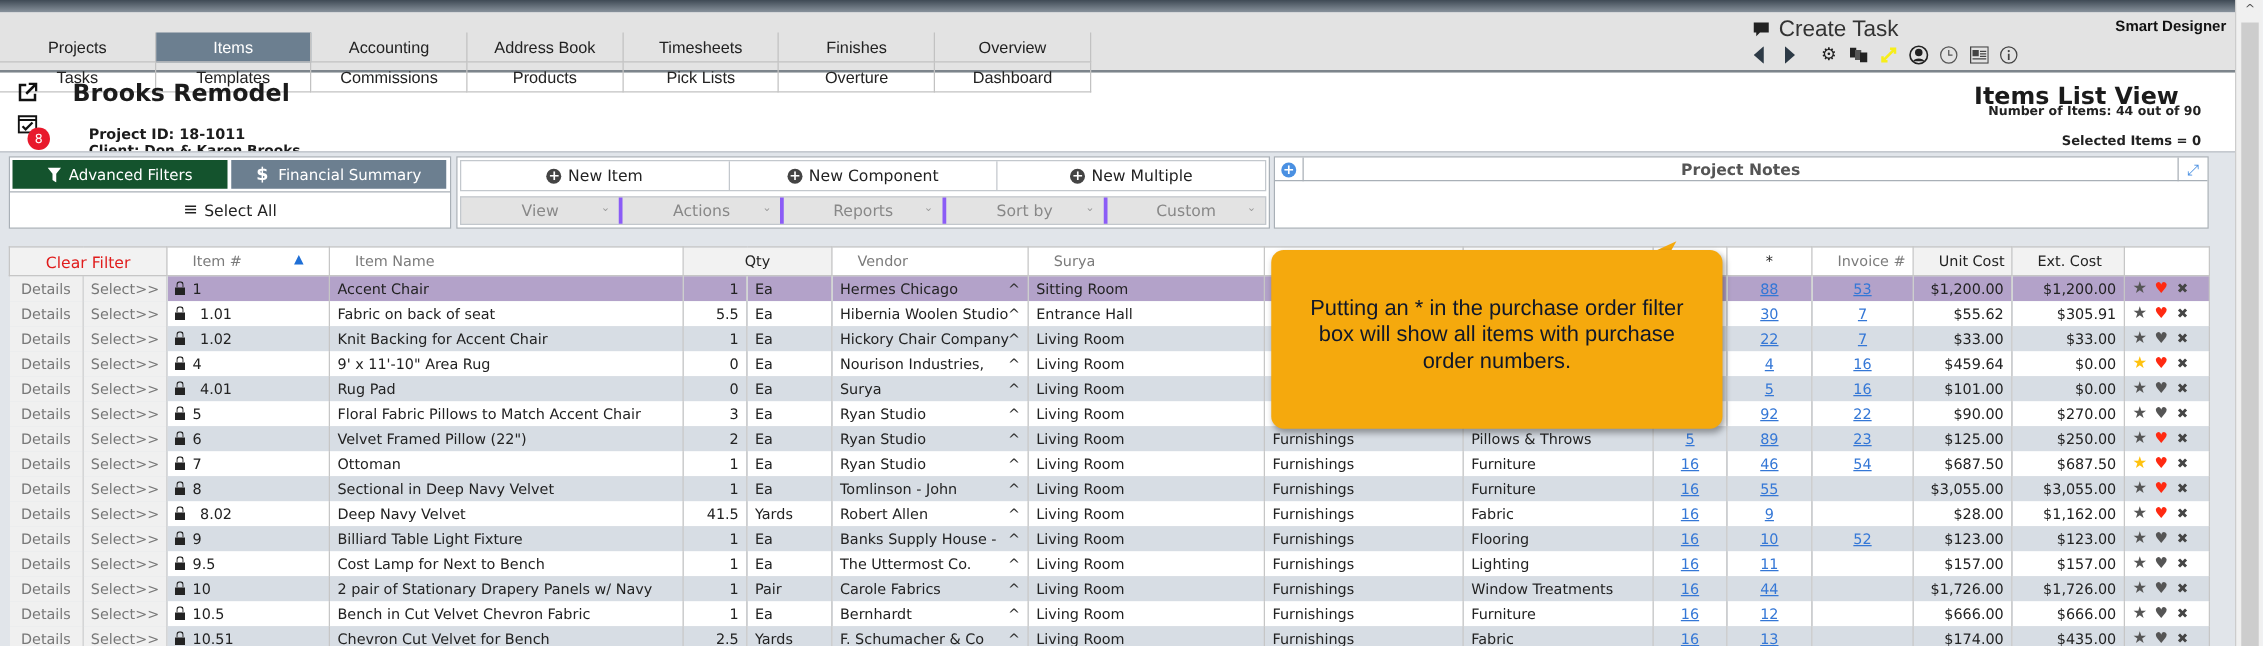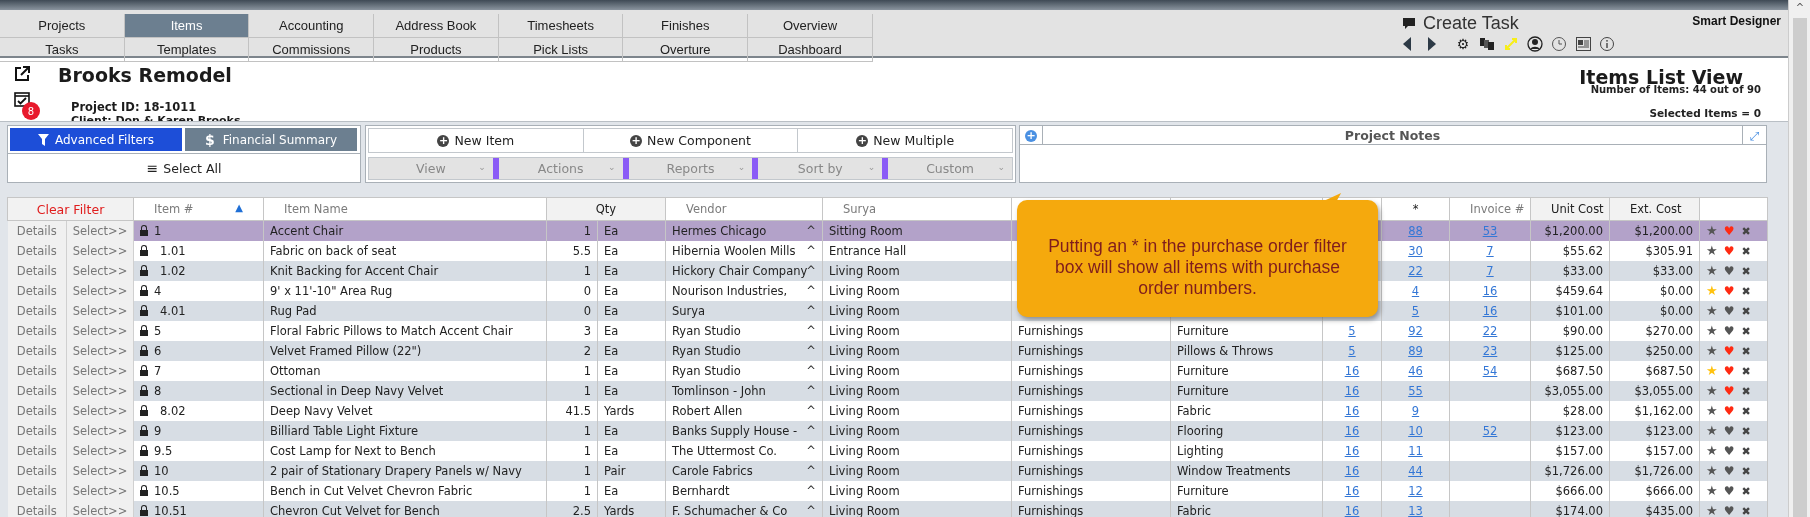--- a/index.html
+++ b/index.html
@@ -11,21 +11,21 @@
   }
   
   .topstrip {
     position: absolute; left: 0; top: 0; width: 1788px; height: 10px;
     background: linear-gradient(#3f4a55, #8a949e);
   }
   .navbar {
     position: absolute; left: 0; top: 10px; width: 1788px; height: 48px;
     background: #e3e3e3; border-bottom: 2px solid #7d858c;
   }
-  .navgrid { position: absolute; left: 0; top: 4px; display: grid;
+  .navgrid { position: absolute; left: 0; top: 16px; display: grid;
     grid-template-columns: repeat(7, 124.7px); grid-template-rows: 24px 24px; }
   .navtab {
     font-family: "Liberation Sans", sans-serif; font-size: 13px; color: #222;
     display: flex; align-items: center; justify-content: center;
     border-right: 1px solid #c2c2c2; border-bottom: 1px solid #c2c2c2; cursor: pointer;
   }
   .navtab.active { background: #6c7f90; color: #fff; }
   .nav-right { position: absolute; right: 0; top: 0; width: 400px; height: 48px; }
   .create-task { position: absolute; left: 14px; top: 3px; font-family: "Liberation Sans", sans-serif;
     font-size: 18px; color: #333; display: flex; align-items: center; gap: 7px; cursor: pointer; }
@@ -42,38 +42,38 @@
   .badge { position: absolute; left: 22px; top: 102px; width: 18px; height: 18px; border-radius: 50%;
     background: #e8192c; color: #fff; font-size: 10px; display: flex; align-items: center; justify-content: center; }
   .view-title { position: absolute; right: 67px; top: 66px; font-weight: bold; font-size: 19px; color: #1b1b1b; }
   .view-count { position: absolute; right: 49px; top: 84px; font-weight: bold; font-size: 10px; }
   .view-selected { position: absolute; right: 49px; top: 107px; font-weight: bold; font-size: 10.5px; }
   
   .controlzone { position: absolute; left: 0; top: 121px; width: 1788px; height: 396px; background: #e1e5ea;
     border-top: 1px solid #b9bfc5; }
   .filterpanel { position: absolute; left: 7px; top: 125px; width: 354px; height: 58px;
     background: #fff; border: 1px solid #a9b0b7; }
-  .btn-adv { position: absolute; left: 2px; top: 2px; width: 172px; height: 23px; background: #1d4ed8;
+  .btn-adv { position: absolute; left: 2px; top: 2px; width: 172px; height: 23px; background: #14532d;
     color: #fff; display: flex; align-items: center; justify-content: center; gap: 6px; font-size: 12px; cursor: pointer; }
   .btn-fin { position: absolute; left: 177px; top: 2px; width: 172px; height: 23px; background: #6c7f90;
     color: #fff; display: flex; align-items: center; justify-content: center; gap: 8px; font-size: 12px; cursor: pointer; }
   .btn-selall { position: absolute; left: 0; top: 27px; width: 352px; height: 29px; display: flex;
     align-items: center; justify-content: center; gap: 5px; font-size: 12.5px; border-top: 1px solid #a9b0b7; cursor: pointer; }
   .toolpanel { position: absolute; left: 365px; top: 125px; width: 651px; height: 58px; background: #fff;
     border: 1px solid #a9b0b7; }
   .newrow { position: absolute; left: 2px; top: 2px; right: 2px; height: 25px; display: flex; border: 1px solid #c3c8cd; }
   .newbtn { flex: 1; display: flex; align-items: center; justify-content: center; gap: 5px; font-size: 12.5px;
     border-right: 1px solid #c3c8cd; cursor: pointer; }
   .newbtn:last-child { border-right: none; }
   .plus { width: 12px; height: 12px; border-radius: 50%; background: #444; color: #fff; font-size: 11px;
     line-height: 12px; text-align: center; font-weight: bold; }
   .ddrow { position: absolute; left: 2px; top: 31px; right: 2px; height: 23px; display: flex; background: #e3e3e3;
     border: 1px solid #c3c8cd; }
   .dd { flex: 1; display: flex; align-items: center; justify-content: center; font-size: 12.5px; color: #888;
-    border-right: 6px solid #8b5cf6; position: relative; cursor: pointer; }
+    border-right: 3px solid #8b5cf6; position: relative; cursor: pointer; }
   .dd:last-child { border-right: none; }
   .dd .chev { position: absolute; right: 7px; top: 4px; font-size: 9px; color: #999; }
   .notespanel { position: absolute; left: 1019px; top: 125px; width: 748px; height: 58px; background: #fff;
     border: 1px solid #a9b0b7; }
   .notes-head { position: absolute; left: 0; top: 0; right: 0; height: 19px; border-bottom: 1px solid #a9b0b7; }
   .notes-add { position: absolute; left: 0; top: 0; width: 23px; height: 19px; border-right: 1px solid #a9b0b7;
     display: flex; align-items: center; justify-content: center; cursor: pointer; }
   .notes-add span { width: 12px; height: 12px; border-radius: 50%; background: #4a90e2; color: #fff; font-size: 11px;
     line-height: 12px; text-align: center; font-weight: bold; }
   .notes-title { position: absolute; left: 23px; right: 24px; top: 0; height: 35px; text-align: center;
@@ -103,22 +103,22 @@
   .lock { display: inline-block; width: 8px; height: 11px; margin-right: 6px; vertical-align: -1px; position: relative; }
   .lock::before { content: ""; position: absolute; left: 1px; top: 0; width: 6px; height: 5px;
     border: 1.5px solid #222; border-bottom: none; border-radius: 3px 3px 0 0; box-sizing: border-box; }
   .lock::after { content: ""; position: absolute; left: 0; top: 5px; width: 8px; height: 6px; background: #222; }
   .caret { float: right; color: #333; }
   .icons-cell { text-align: left; padding-left: 6px !important; }
   .star { font-size: 13px; margin-right: 6px; cursor: pointer; }
   .heart { font-size: 12px; margin-right: 7px; cursor: pointer; }
   .xmark { font-size: 11px; color: #444; font-weight: bold; cursor: pointer; }
   
-  .callout { position: absolute; left: 1017px; top: 200px; width: 361px; height: 117px; background: #f5a90d;
-    border-radius: 10px; box-shadow: 2px 3px 5px rgba(0,0,0,.35); color: #7f1d1d;
+  .callout { position: absolute; left: 1017px; top: 200px; width: 361px; height: 143px; background: #f5a90d;
+    border-radius: 10px; box-shadow: 2px 3px 5px rgba(0,0,0,.35); color: #0f172a;
     font-family: "Liberation Sans", sans-serif; font-size: 17.5px; text-align: center; line-height: 21px;
     padding: 36px 18px 0; }
   .callout-tail { position: absolute; left: 1280px; top: 199px; width: 0; height: 0;
     border-left: 45px solid transparent; border-bottom: 22px solid #f5a90d; transform: skewX(-35deg) rotate(-8deg);
     transform-origin: left bottom; }
   
   .vscroll { position: absolute; left: 1788px; top: 0; width: 22px; height: 517px; background: #f0f0f0;
     border-left: 1px solid #ccc; }
   .vscroll .up { position: absolute; top: 2px; left: 0; width: 22px; height: 14px; text-align: center; font-size: 10px; color: #555; cursor: pointer; }
   .vscroll .thumb { position: absolute; top: 18px; left: 4px; width: 14px; height: 499px; background: #cdcdcd; cursor: pointer; }
@@ -350,21 +350,21 @@
         <td class="num">$1,200.00</td>
         <td class="icons-cell"><span class="star" style="color:#555555">★</span><span class="heart" style="color:#ff2a12">♥</span><span class="xmark">✖</span></td>
       </tr>
       <tr class="odd">
         <td class="act">Details</td>
         <td class="act">Select&gt;&gt;</td>
         <td><span class="lock"></span><span style="display:inline-block;width:6px"></span><span>1.01</span></td>
         <td>Fabric on back of seat</td>
         <td class="num">5.5</td>
         <td>Ea</td>
-        <td><span class="caret">^</span><span>Hibernia Woolen Mills</span></td>
+        <td><span class="caret">^</span><span>Hibernia Woolen Studio</span></td>
         <td>Entrance Hall</td>
         <td></td>
         <td></td>
         <td class="ctr"></td>
         <td class="ctr"><a>30</a></td>
         <td class="ctr"><a>7</a></td>
         <td class="num">$55.62</td>
         <td class="num">$305.91</td>
         <td class="icons-cell"><span class="star" style="color:#555555">★</span><span class="heart" style="color:#ff2a12">♥</span><span class="xmark">✖</span></td>
       </tr>

